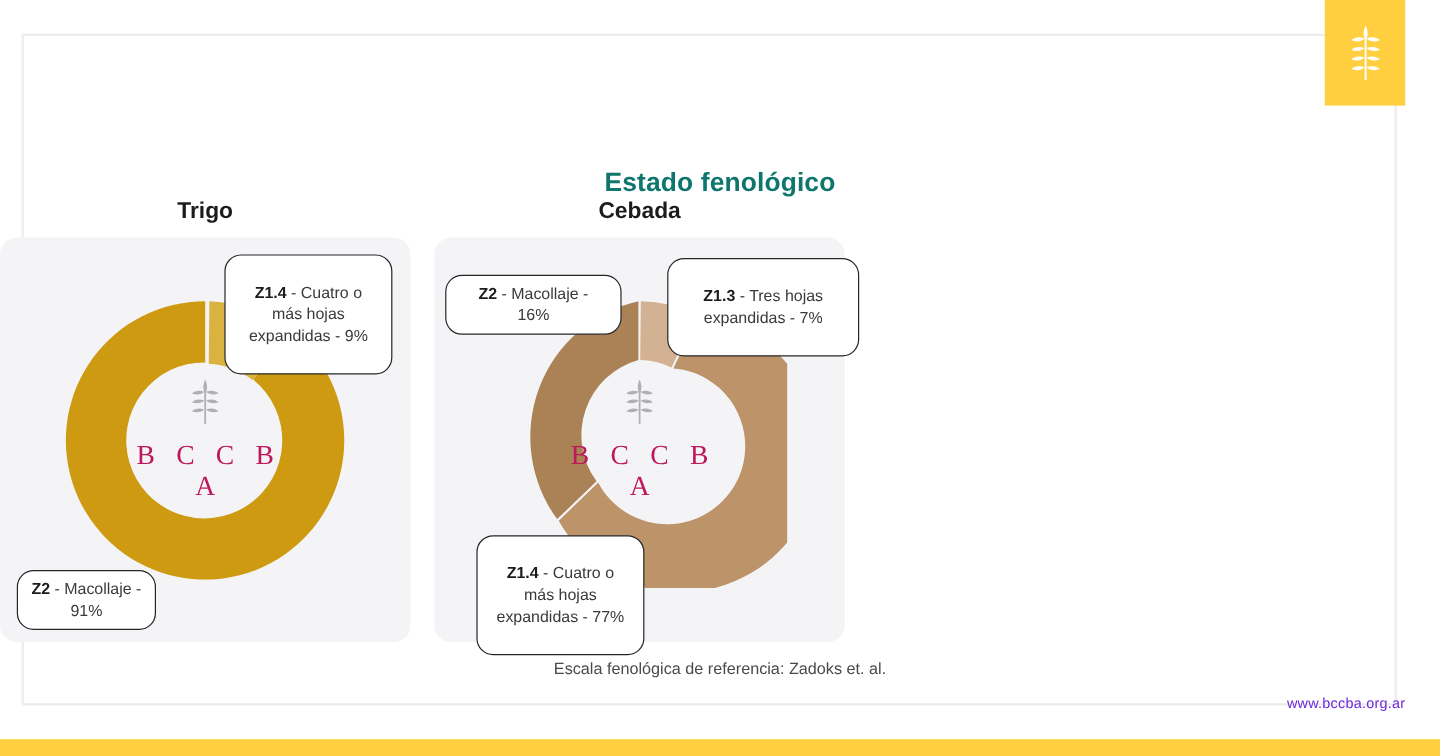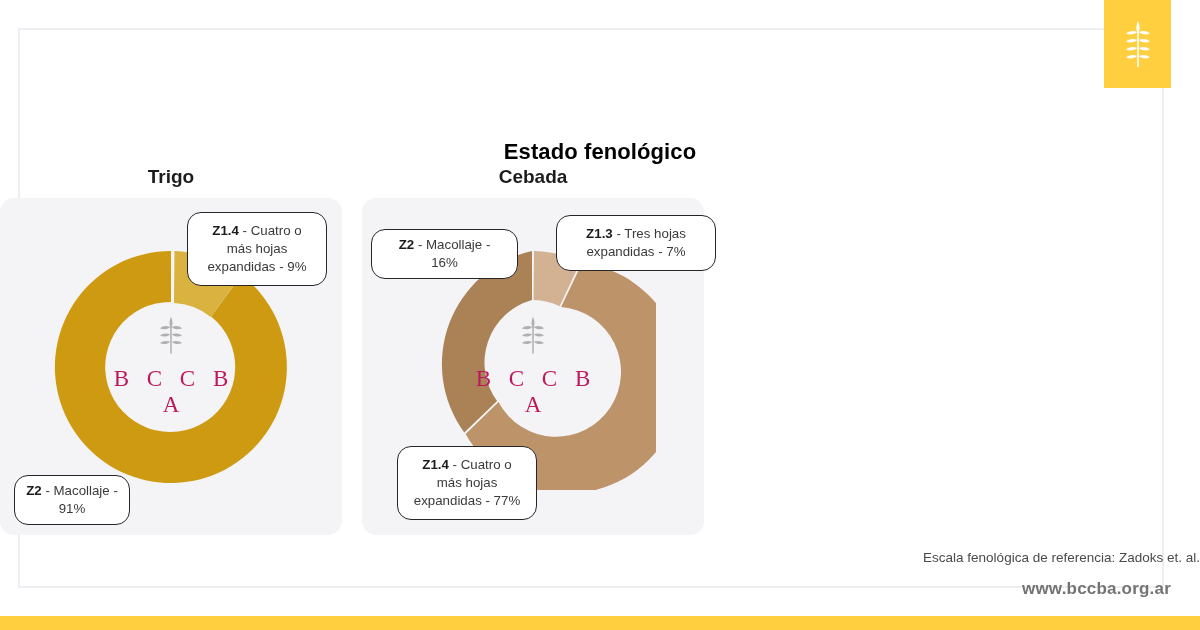--- a/index.html
+++ b/index.html
@@ -54,21 +54,21 @@
 
   
   .main-title {
     position: absolute;
     left: 0;
     top: 139px;
     width: 1200px;
     text-align: center;
     font-size: 22px;
     font-weight: bold;
-    color: #000000;
+    color: #0f766e;
     letter-spacing: .1px;
   }
 
   
   .charts {
     position: absolute;
     left: 0;
     top: 166px;
     width: 1200px;
     display: flex;
@@ -124,21 +124,21 @@
 
   
   .callout {
     position: absolute;
     background: #ffffff;
     border: 1.6px solid #26262a;
     border-radius: 14px;
     font-size: 13.3px;
     color: #3a3a3a;
     line-height: 1.35;
-    padding: 9px 11px;
+    padding: 22px 11px;
     text-align: center;
     box-sizing: border-box;
     z-index: 3;
   }
   .callout b { color: #1b1b1b; font-weight: bold; }
 
   
   .co-w-top   { left: 187px; top: 14px;  width: 140px; }
   .co-w-bot   { left: 14px;  top: 277px; width: 116px; padding: 6px 10px; }
 
@@ -146,33 +146,33 @@
   .co-b-left  { left: 9px;   top: 31px;  width: 147px; padding: 6px 26px; }
   .co-b-top   { left: 194px; top: 17px;  width: 160px; }
   .co-b-bot   { left: 35px;  top: 248px; width: 140px; }
 
   
   .footnote {
     position: absolute;
     left: 0;
     top: 550px;
     width: 1200px;
-    text-align: right;
+    text-align: center;
     font-size: 13.5px;
     color: #4a4a4a;
   }
 
   
   .website {
     position: absolute;
     right: 29px;
     top: 579px;
-    font-size: 17px;
-    font-weight: bold;
-    color: #737373;
+    font-size: 12px;
+    font-weight: normal;
+    color: #6d28d9;
     letter-spacing: .2px;
   }
 </style>
 </head>
 <body>
 
 <div class="frame"></div>
 
 <div class="logo-square">
   <span>

